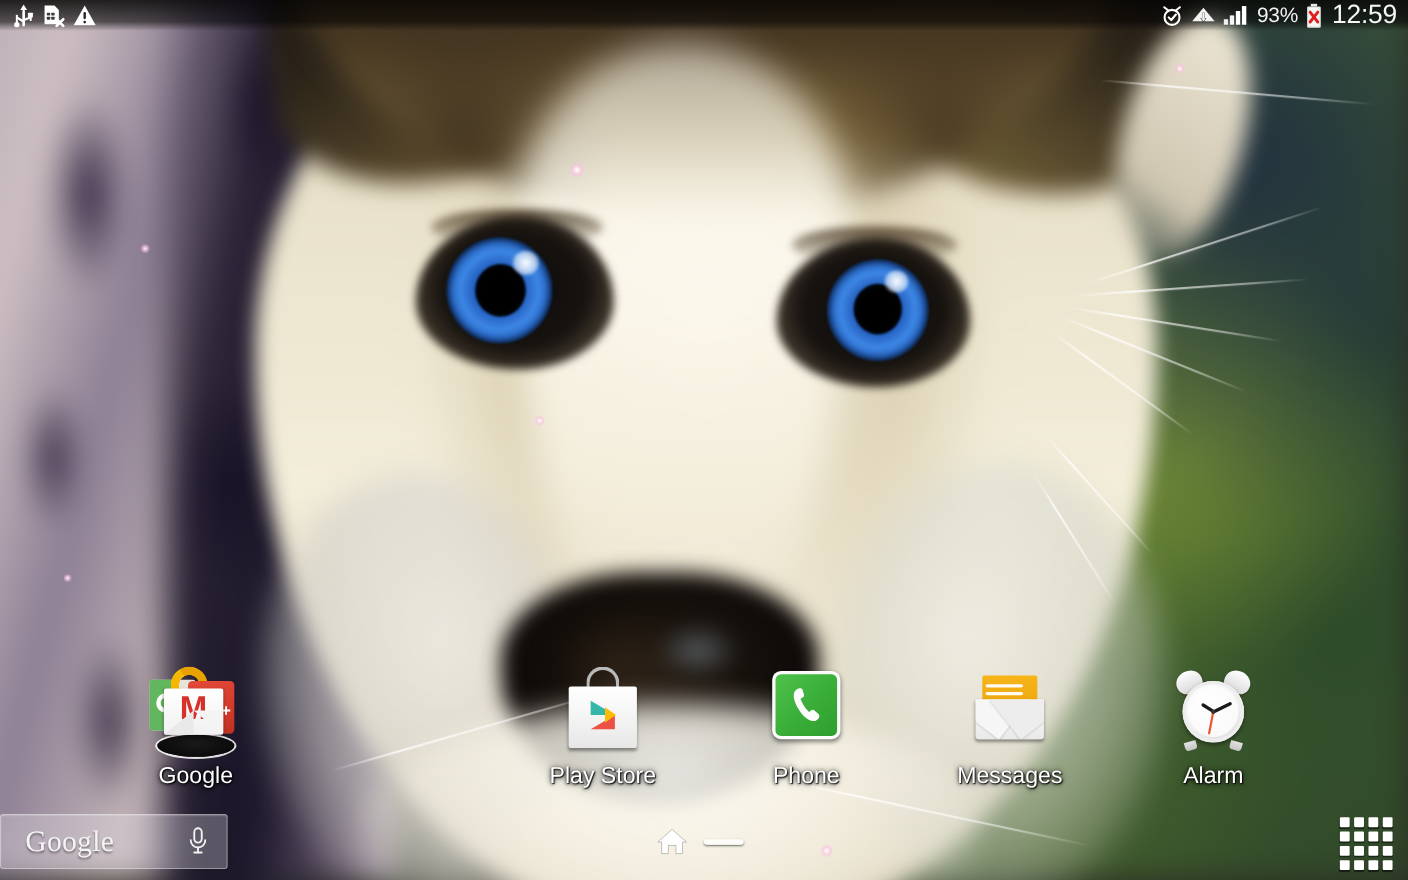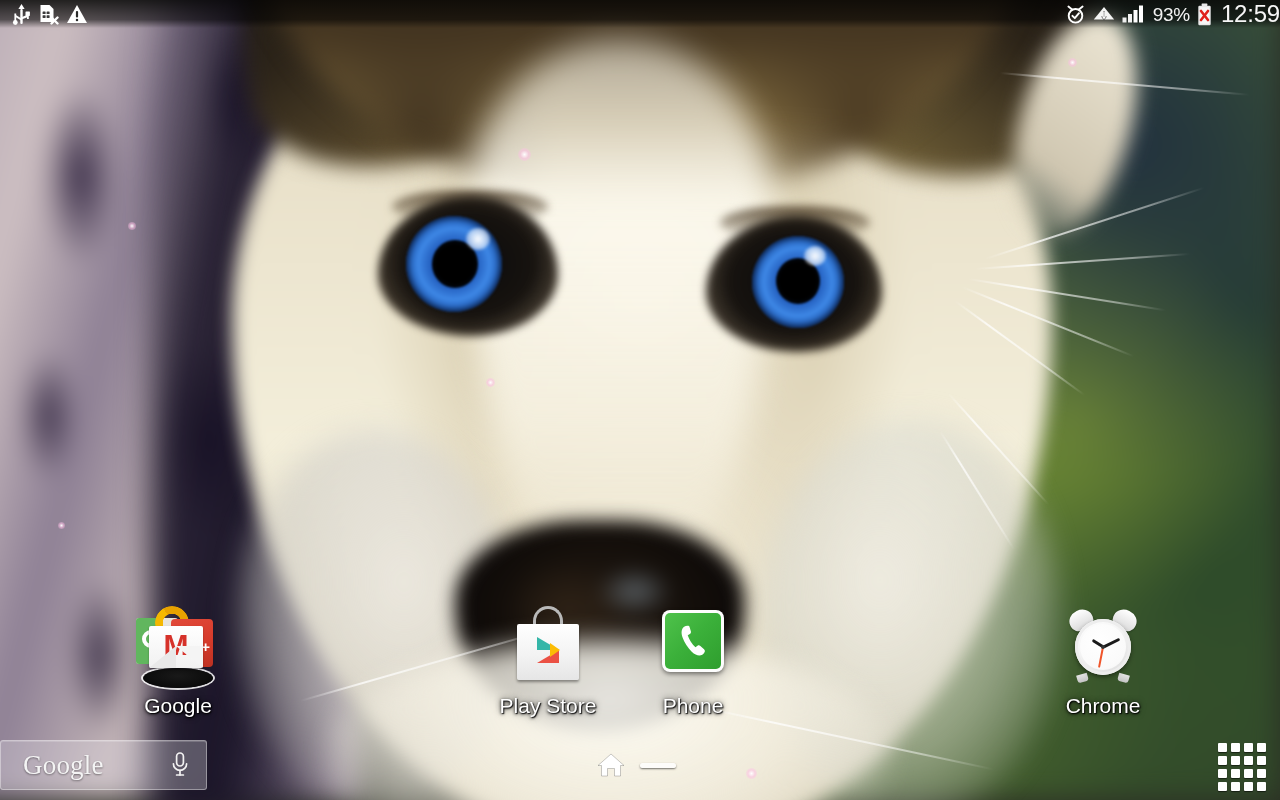--- a/index.html
+++ b/index.html
@@ -168,21 +168,21 @@
     background:radial-gradient(circle, rgba(255,255,255,0.95) 0%, rgba(255,190,230,0.55) 45%, rgba(255,190,230,0) 100%);
   }
 
   
   #statusbar {
     position:absolute; left:0; top:0; width:1280px; height:28px;
     background:linear-gradient(180deg, rgba(0,0,0,0.72) 0%, rgba(0,0,0,0.55) 70%, rgba(0,0,0,0) 100%);
     display:flex; align-items:center; z-index:30;
   }
   #sb-left { display:flex; align-items:center; gap:7px; padding-left:12px; }
-  #sb-right { display:flex; align-items:center; gap:7px; margin-left:auto; }
+  #sb-right { display:flex; align-items:center; gap:7px; margin-left:auto; padding-right:10px; }
   .sb-ico { display:block; }
   #sb-battpct {
     color:#f2f2f2; font-size:19px; font-weight:400; letter-spacing:-0.3px;
     font-family:"Liberation Sans", sans-serif; line-height:1;
   }
   #sb-clock {
     color:#f6f6f6; font-size:24px; font-weight:400; letter-spacing:-0.2px;
     font-family:"Liberation Sans", sans-serif; line-height:1; margin-left:2px;
   }
 
@@ -563,52 +563,64 @@
           <span class="handle"></span>
           <span class="bag"></span>
           <span class="tri-a"></span>
           <span class="tri-b"></span>
           <span class="tri-c"></span>
         </div>
       </div>
       <div class="app-label">Play Store</div>
     </div>
 
-    <div class="app" style="left:628px;">
+    <div class="app" style="left:668px;">
       <div class="app-ico">
         <div class="ic-phone">
           <div class="inner">
             <svg class="handset" viewBox="0 0 24 24">
               <path d="M6.6 2.2c-1 0-2.1.5-2.8 1.3C2.2 5.2 2.4 8 4.3 11.2c1.9 3.2 5.2 6.5 8.4 8.4 3.2 1.9 6 2.1 7.7.5.9-.8 1.4-1.9 1.3-2.9-.1-.5-.4-.9-.9-1.2l-3-1.7c-.7-.4-1.5-.3-2 .3l-1.2 1.3c-1.4-.8-2.8-1.9-4-3.1-1.2-1.2-2.3-2.6-3.1-4l1.3-1.2c.6-.5.7-1.3.3-2L7.4 2.6c-.2-.3-.5-.4-.8-.4z" fill="#ffffff"></path>
             </svg>
           </div>
         </div>
       </div>
       <div class="app-label">Phone</div>
     </div>
 
+    <div class="app" style="left:853px;">
+      <div class="app-ico">
+        <div class="ic-msg">
+          <span class="top"></span>
+          <span class="line" style="top:8px;"></span>
+          <span class="line" style="top:15px;"></span>
+          <span class="fold"></span>
+          <span class="body"></span>
+        </div>
+      </div>
+      <div class="app-label">Messages</div>
+    </div>
 
     <div class="app" style="left:1038px;">
       <div class="app-ico">
         <div class="ic-alarm">
           <span class="bell l"></span>
           <span class="bell r"></span>
           <span class="foot l"></span>
           <span class="foot r"></span>
           <span class="face">
             <span class="dial">
               <span class="hand h-hour"></span>
               <span class="hand h-min"></span>
               <span class="hand h-sec"></span>
               <span class="pin"></span>
             </span>
           </span>
         </div>
       </div>
-      <div class="app-label">Chrome</div>
+      <div class="app-label">Alarm</div>
     </div>
   </div>
 
   <div id="searchwidget">
     <span id="search-text">Google</span>
     <svg width="20" height="28" viewBox="0 0 20 28">
       <g fill="none" stroke="#f2f2f2" stroke-width="1.7" stroke-linecap="round">
         <rect x="6.6" y="2" width="6.8" height="13" rx="3.4"></rect>
         <path d="M3.4 12.8 a6.6 6.6 0 0 0 13.2 0"></path>
         <line x1="10" y1="19.4" x2="10" y2="24"></line>

